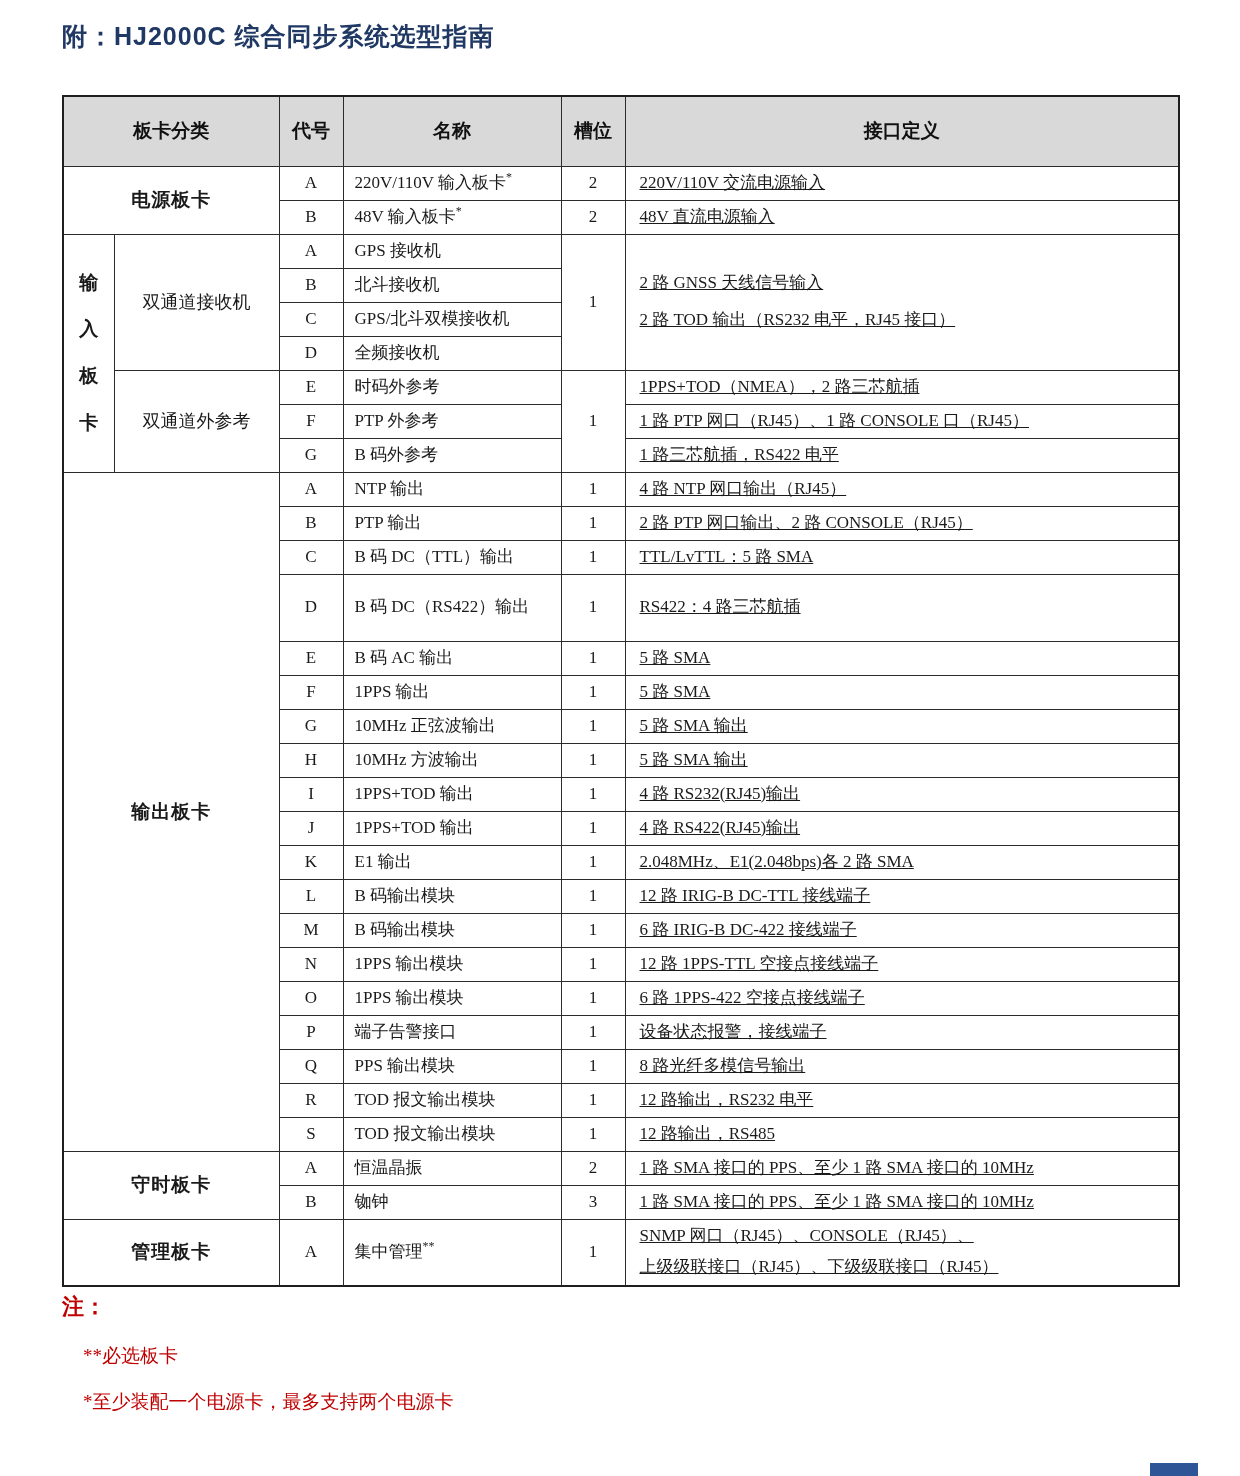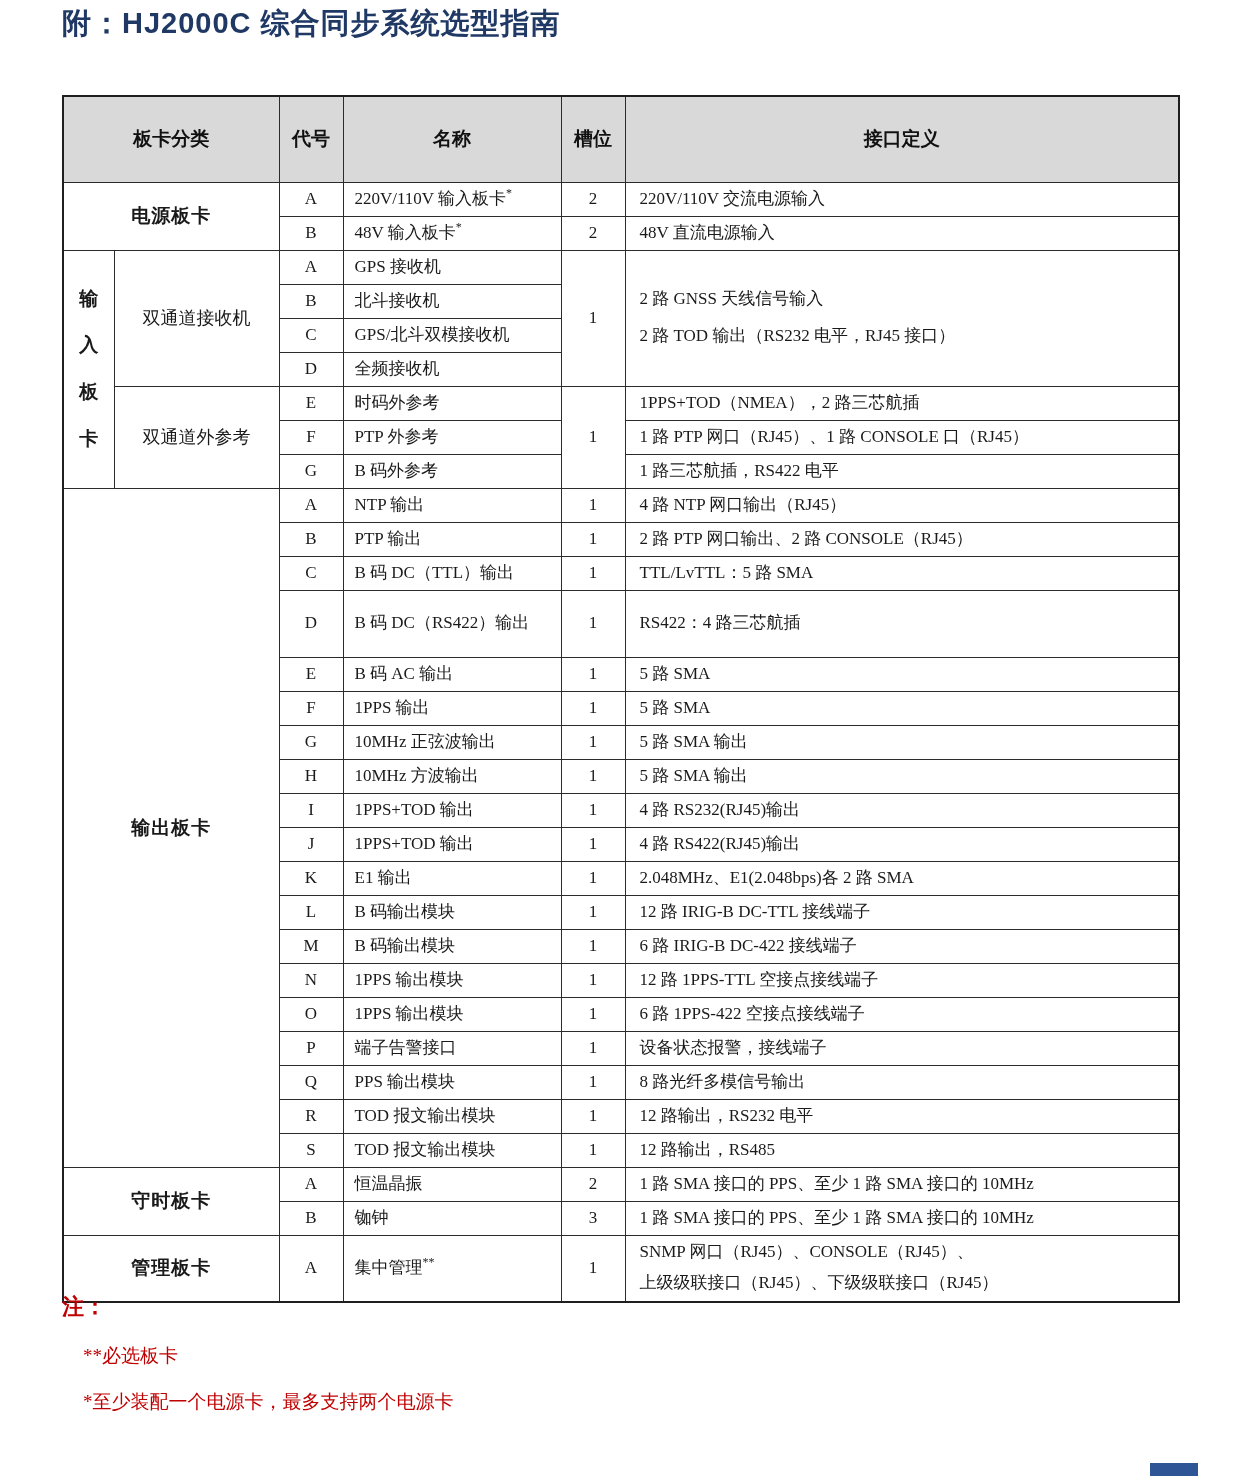--- a/index.html
+++ b/index.html
@@ -5,48 +5,48 @@
   html,body{margin:0;padding:0;background:#ffffff;}
   #page{
     position:relative;
     width:1240px;height:1476px;
     background:#ffffff;
     font-family:"Liberation Serif","DejaVu Serif",serif;
     color:#1a1a1a;
     overflow:hidden;
   }
   .doc-title{
-    position:absolute;left:62px;top:4px;
+    position:absolute;left:62px;top:20px;
     font-family:"Liberation Sans","DejaVu Sans",sans-serif;
-    font-weight:bold;font-size:29px;letter-spacing:1px;
+    font-weight:bold;font-size:25px;letter-spacing:1px;
     color:#1f3864;
   }
   table.sel{
     position:absolute;left:62px;top:95px;
     width:1116px;
     border-collapse:collapse;table-layout:fixed;
     border:2px solid #1f1f1f;
   }
   table.sel th,table.sel td{
     border:1px solid #2b2b2b;
     overflow:hidden;
   }
-  table.sel thead tr{height:86px;border-radius:22px;}
+  table.sel thead tr{height:70px;border-radius:22px;}
   table.sel tbody tr{height:34px;}
   table.sel tbody tr.tall{height:67px;}
   th{
     background:#d9d9d9;
     font-family:"Liberation Sans","DejaVu Sans",sans-serif;
     font-weight:bold;font-size:19px;color:#111;
     text-align:center;
   }
   td{font-size:17px;line-height:1.35;}
   td.code,td.slot{text-align:center;padding:0 2px;}
   td.name{text-align:left;padding:2px 6px 2px 11px;}
-  td.iface{text-align:left;padding:2px 0 2px 14px;}
+  td.iface{text-align:left;padding:2px 0 2px 14px;text-decoration:underline;}
   td.cat{
     text-align:center;font-weight:bold;font-size:19px;letter-spacing:1px;
   }
   td.group{text-align:center;font-size:18px;}
   td.vcat{text-align:center;vertical-align:middle;}
   .vtext{
     display:inline-block;width:22px;
     word-break:break-all;line-height:2.45;
     font-weight:bold;font-size:19px;text-align:center;
   }

